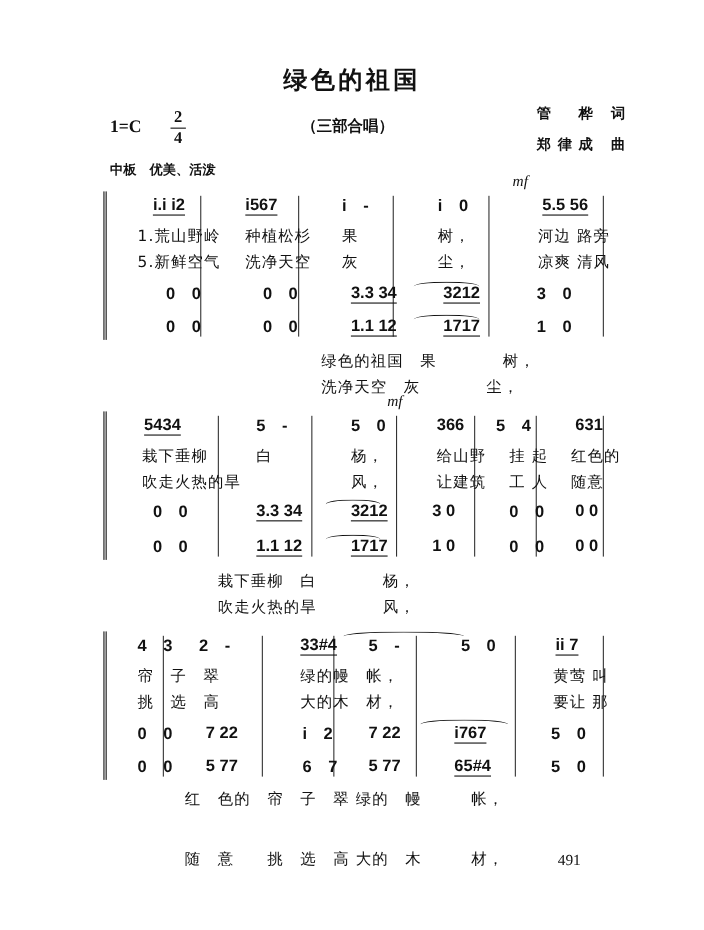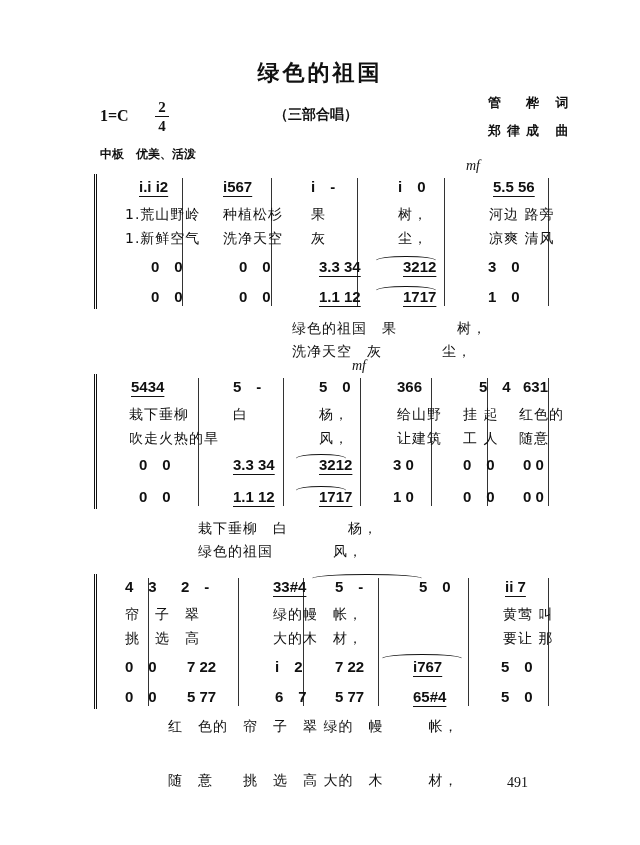--- a/index.html
+++ b/index.html
@@ -58,21 +58,21 @@
     <span class="cell ul" style="left:370px">5.5 56</span>
   </div>
   <div class="row" style="top:28px">
     <span class="lyric" style="left:2px">1.荒山野岭</span>
     <span class="lyric" style="left:100px">种植松杉</span>
     <span class="lyric" style="left:188px">果</span>
     <span class="lyric" style="left:275px">树，</span>
     <span class="lyric" style="left:366px">河边 路旁</span>
   </div>
   <div class="row" style="top:52px">
-    <span class="lyric" style="left:2px">1.新鲜空气</span>
+    <span class="lyric" style="left:2px">5.新鲜空气</span>
     <span class="lyric" style="left:100px">洗净天空</span>
     <span class="lyric" style="left:188px">灰</span>
     <span class="lyric" style="left:275px">尘，</span>
     <span class="lyric" style="left:366px">凉爽 清风</span>
   </div>
   <div class="tie" style="left:276px;top:78px;width:60px"></div>
   <div class="row" style="top:80px">
     <span class="cell" style="left:28px">0　0</span>
     <span class="cell" style="left:116px">0　0</span>
     <span class="cell ul" style="left:196px">3.3 34</span>
@@ -99,21 +99,21 @@
   <div class="barline" style="left:260px;top:0;height:128px"></div>
   <div class="barline" style="left:331px;top:0;height:128px"></div>
   <div class="barline" style="left:387px;top:0;height:128px"></div>
   <div class="barline" style="left:448px;top:0;height:128px"></div>
 
   <div class="row" style="top:0">
     <span class="cell ul" style="left:8px">5434</span>
     <span class="cell" style="left:110px">5　-</span>
     <span class="cell" style="left:196px">5　0</span>
     <span class="cell" style="left:274px">366</span>
-    <span class="cell" style="left:356px">5　4</span>
+    <span class="cell" style="left:328px">5　4</span>
     <span class="cell" style="left:400px">631</span>
   </div>
   <div class="row" style="top:28px">
     <span class="lyric" style="left:6px">栽下垂柳</span>
     <span class="lyric" style="left:110px">白</span>
     <span class="lyric" style="left:196px">杨，</span>
     <span class="lyric" style="left:274px">给山野</span>
     <span class="lyric" style="left:340px">挂 起</span>
     <span class="lyric" style="left:396px">红色的</span>
   </div>
@@ -137,21 +137,21 @@
   <div class="row" style="top:110px">
     <span class="cell" style="left:16px">0　0</span>
     <span class="cell ul" style="left:110px">1.1 12</span>
     <span class="cell ul" style="left:196px">1717</span>
     <span class="cell" style="left:270px">1 0</span>
     <span class="cell" style="left:340px">0　0</span>
     <span class="cell" style="left:400px">0 0</span>
   </div>
 </div>
 <div class="abs lyric" style="left:198px;top:520px">栽下垂柳　白　　　　杨，</div>
-<div class="abs lyric" style="left:198px;top:543px">绿色的祖国　　　　风，</div>
+<div class="abs lyric" style="left:198px;top:543px">吹走火热的旱　　　　风，</div>
 
 <div class="system" style="top:578px;height:135px">
   <div class="brace" style="top:-4px;height:135px"></div>
   <div class="barline" style="left:48px;top:0;height:128px"></div>
   <div class="barline" style="left:138px;top:0;height:128px"></div>
   <div class="barline" style="left:203px;top:0;height:128px"></div>
   <div class="barline" style="left:278px;top:0;height:128px"></div>
   <div class="barline" style="left:368px;top:0;height:128px"></div>
   <div class="barline" style="left:448px;top:0;height:128px"></div>
 

